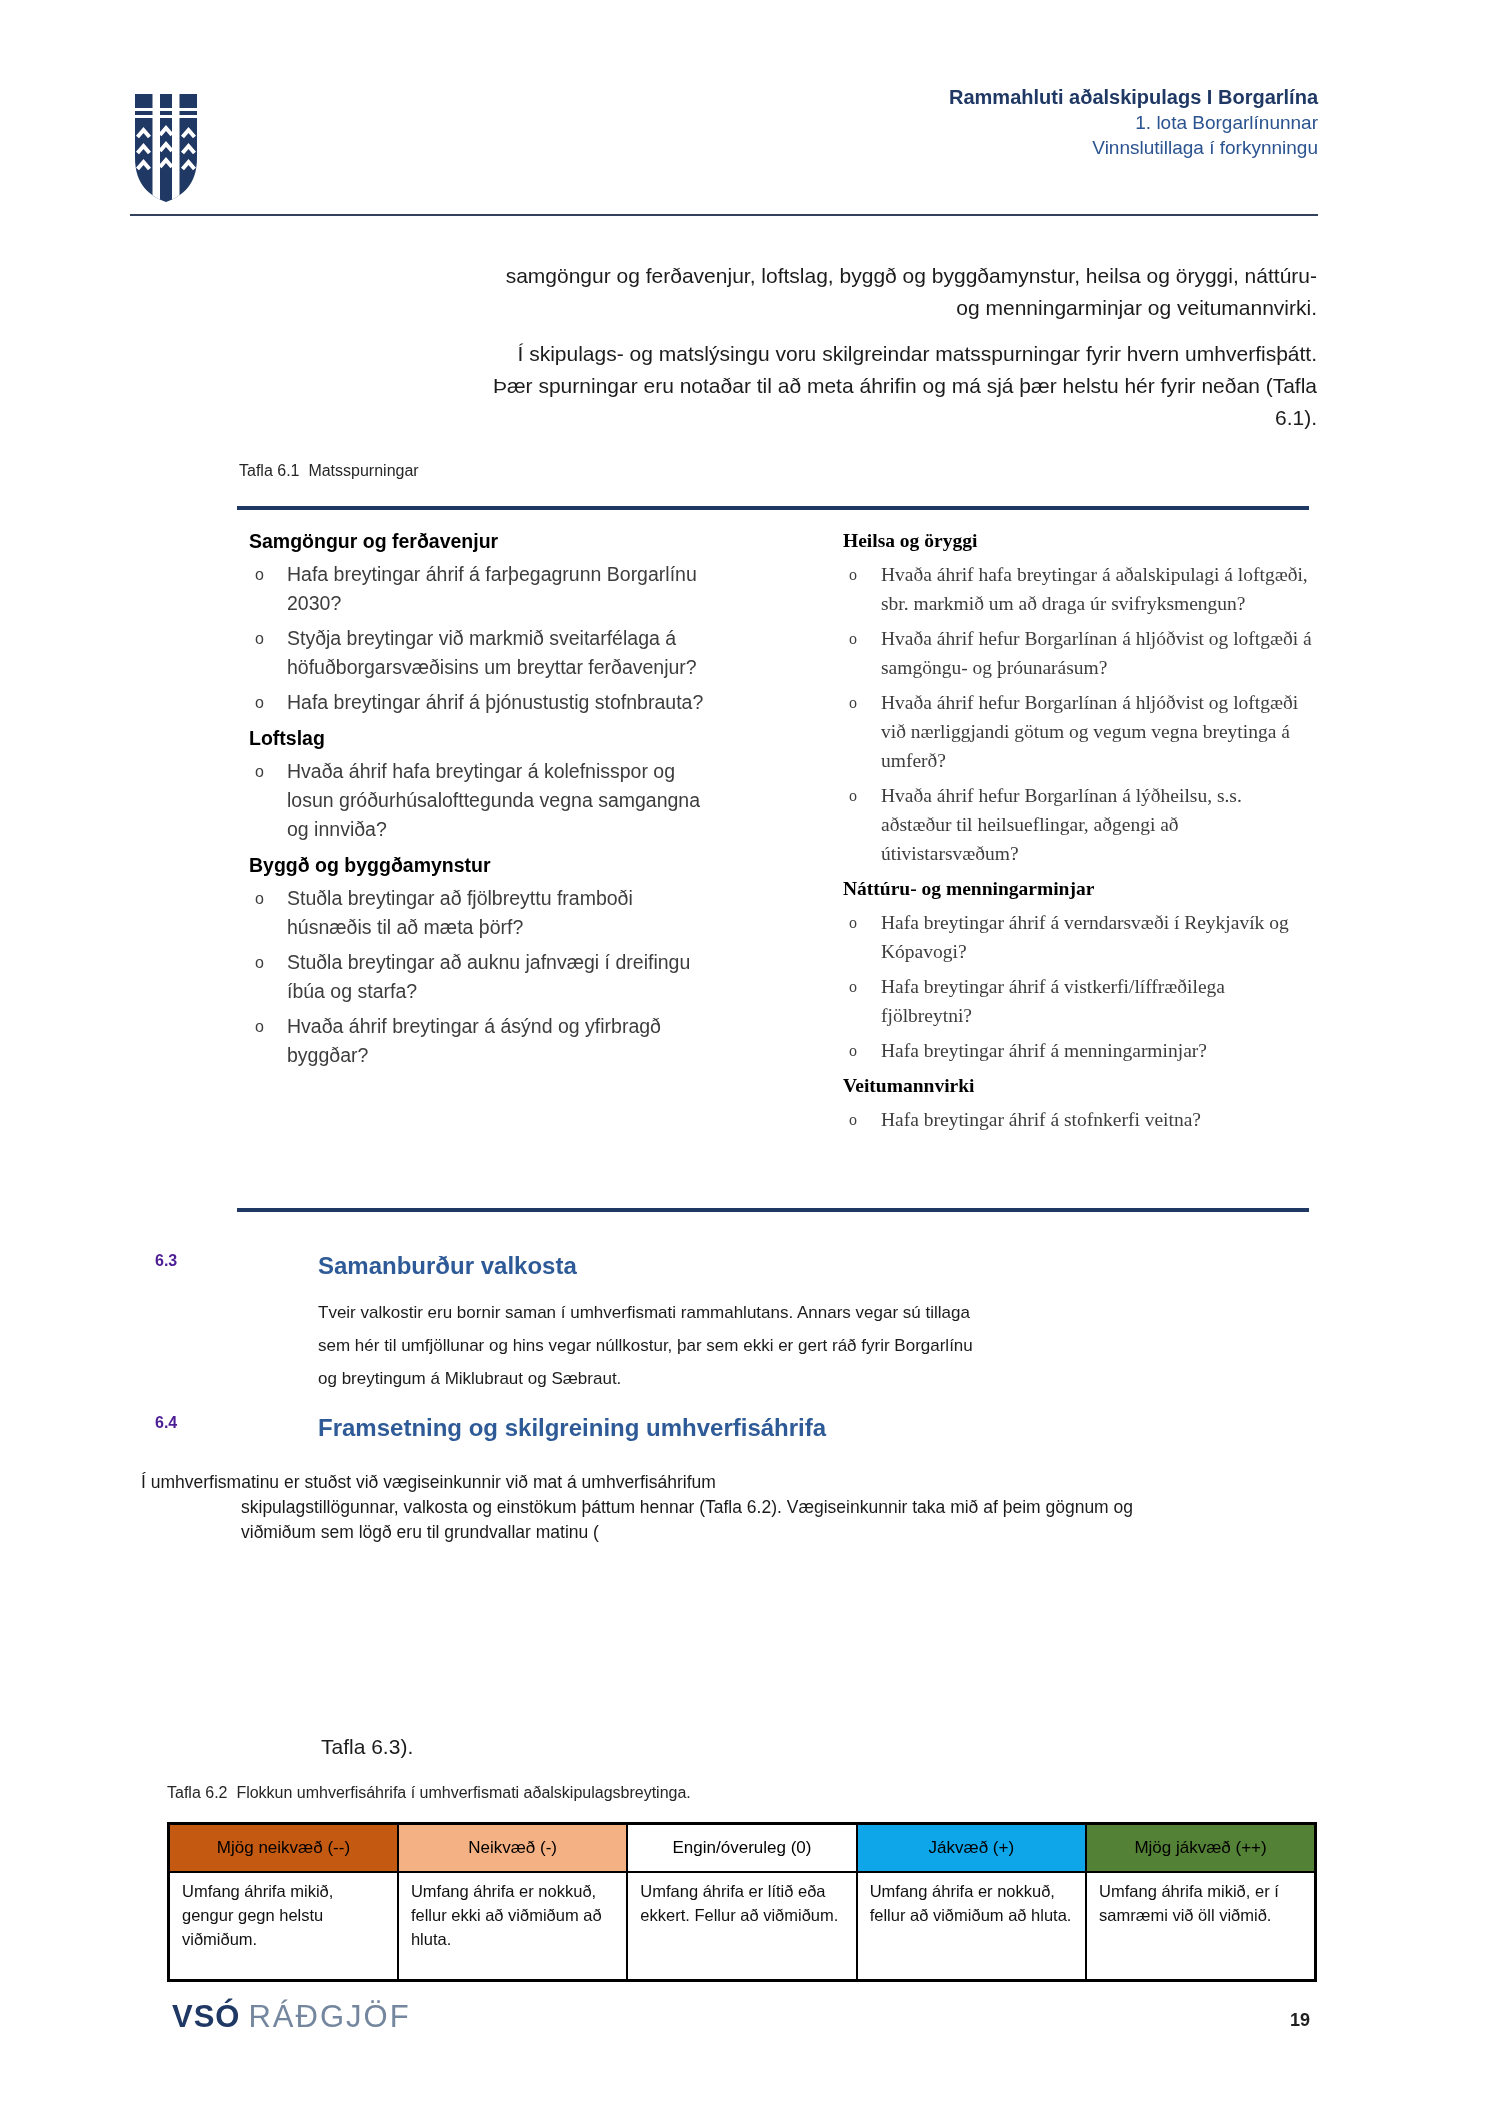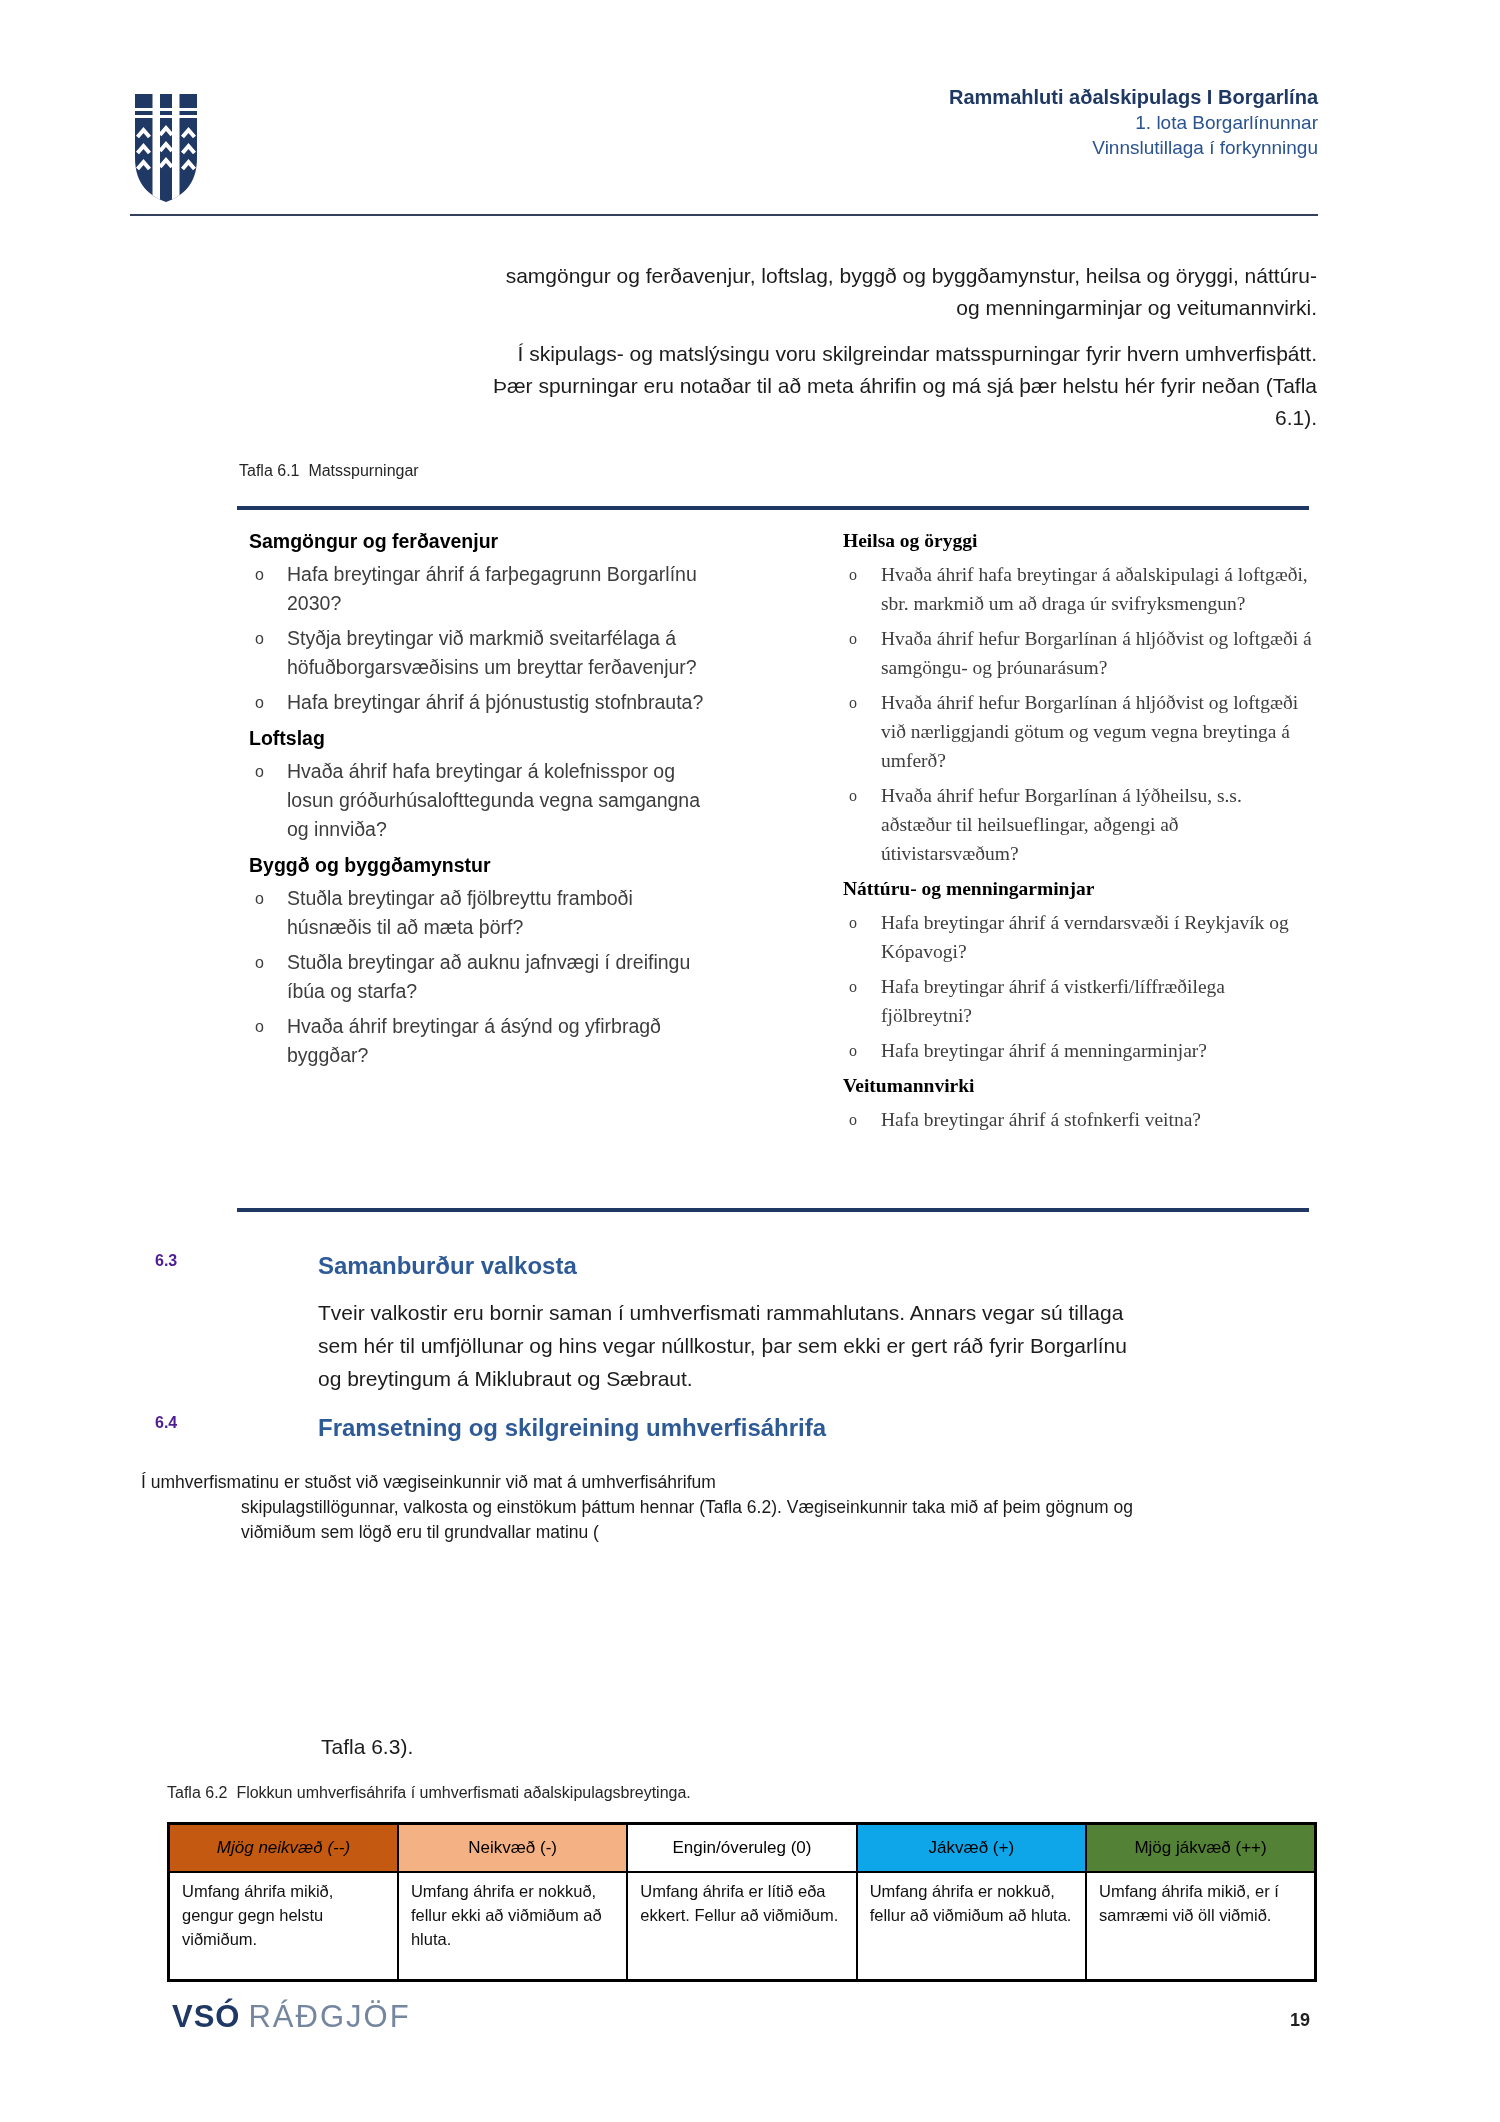--- a/index.html
+++ b/index.html
@@ -35,21 +35,21 @@
   .qhead{font-weight:bold; font-size:19.5px; color:#000; margin:7px 0 5px 0; line-height:28px;}
   .qitem{display:flex; margin:4px 0 6px 6px;}
   .qbullet{flex:0 0 32px; width:32px; font-size:16px; color:#3d3d3d; line-height:29px;}
   .qtext{font-size:19.5px; line-height:29px; color:#3d3d3d;}
 
   
   .sec-num{font-weight:bold; font-size:16px; color:#4c1d95; left:155px;}
   .sec-title{font-weight:bold; font-size:24px; color:#2E5B97; left:318px;}
   .s63{top:1252px;}
   .s64{top:1414px;}
-  .para63{top:1296px; left:318px; width:1000px; font-size:21px; line-height:33px;
+  .para63{top:1296px; left:318px; width:1000px; font-size:17px; line-height:33px;
           white-space:pre-line; color:#1c1c1c;}
   .p64line{font-size:17.5px; line-height:24px; color:#1a1a1a;}
   .p64l1{top:1470px; left:141px;}
   .p64l2{top:1495px; left:241px;}
   .p64l3{top:1520px; left:241px;}
   .stray{top:1735px; left:321px; font-size:21px; color:#1c1c1c;}
 
   
   .ctable{top:1822px; left:167px; width:1150px; border-collapse:collapse;
           table-layout:fixed; border:3px solid #000;}
@@ -194,21 +194,21 @@
   <div class="abs p64line p64l1">Í umhverfismatinu er stuðst við vægiseinkunnir við mat á umhverfisáhrifum</div>
   <div class="abs p64line p64l2">skipulagstillögunnar, valkosta og einstökum þáttum hennar (Tafla 6.2). Vægiseinkunnir taka mið af þeim gögnum og</div>
   <div class="abs p64line p64l3">viðmiðum sem lögð eru til grundvallar matinu (</div>
 
   <div class="abs stray">Tafla 6.3).</div>
 
   <div class="abs caption cap62">Tafla 6.2  Flokkun umhverfisáhrifa í umhverfismati aðalskipulagsbreytinga.</div>
   <table class="abs ctable">
     <thead>
         <tr id="ctable-head">
-          <th style="background: rgb(196, 89, 17); font-style: italic;">Mjög neikvæð (--)</th>
+          <th style="background: rgb(196, 89, 17);">Mjög neikvæð (--)</th>
           <th style="background: rgb(244, 177, 131);">Neikvæð (-)</th>
           <th style="background: rgb(255, 255, 255);">Engin/óveruleg (0)</th>
           <th style="background: #0ea5e9;">Jákvæð (+)</th>
           <th style="background: rgb(83, 129, 53);">Mjög jákvæð (++)</th>
         </tr>
       </thead>
     <tbody>
         <tr id="ctable-body">
           <td>Umfang áhrifa mikið, gengur gegn helstu viðmiðum.</td>
           <td>Umfang áhrifa er nokkuð, fellur ekki að viðmiðum að hluta.</td>

